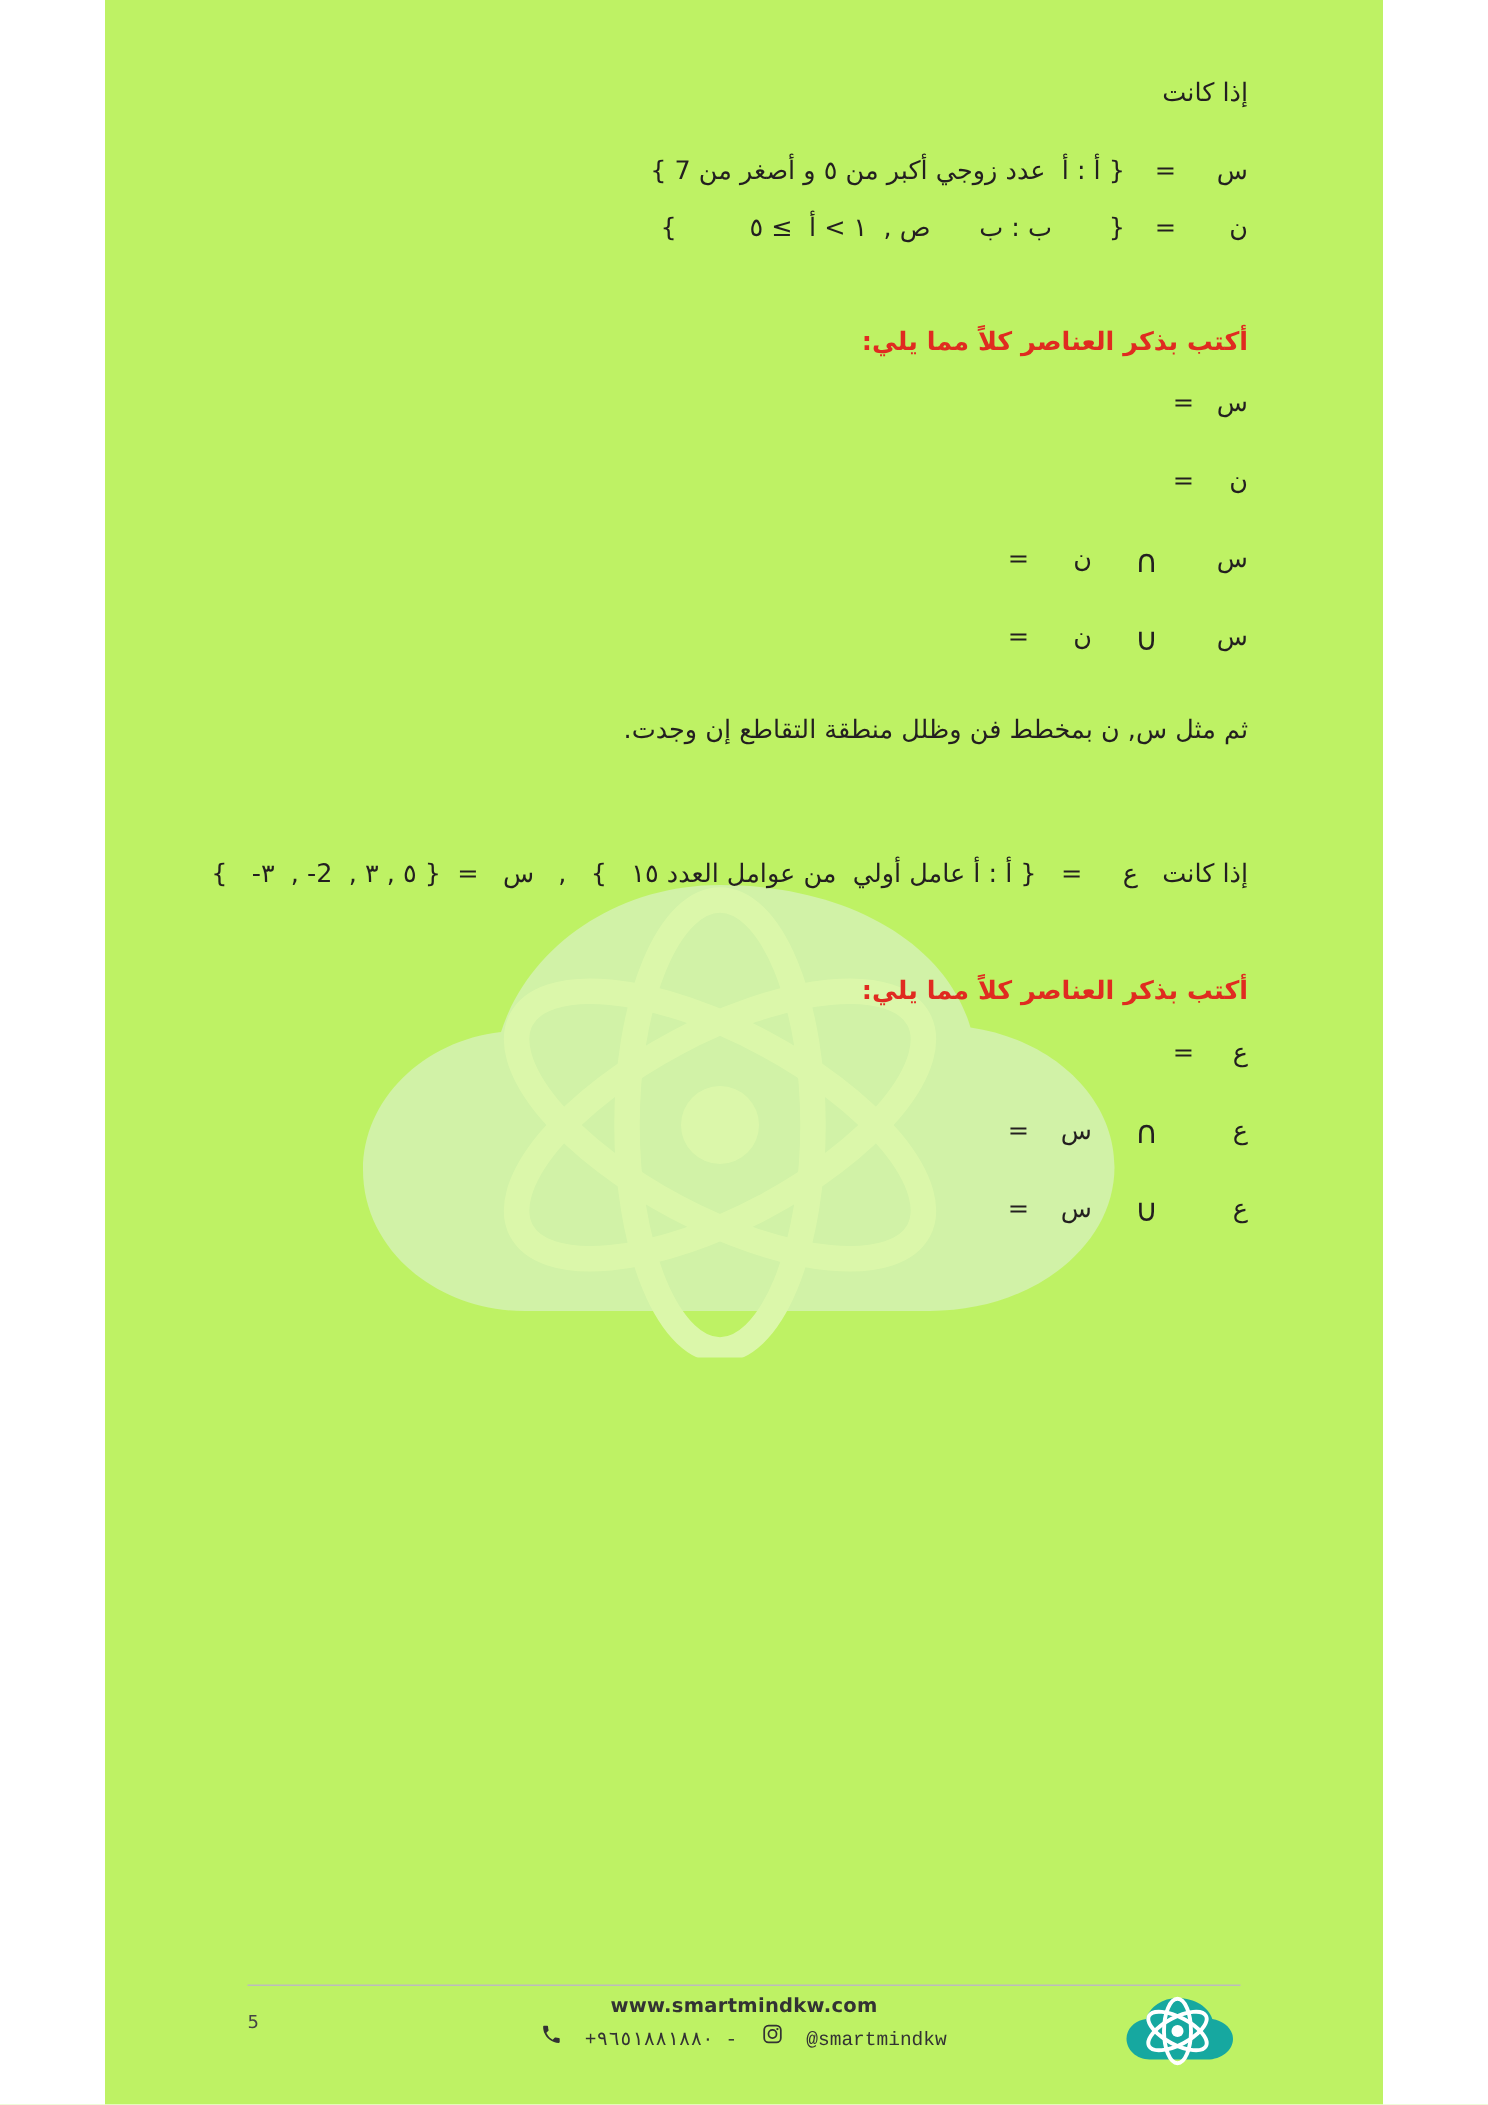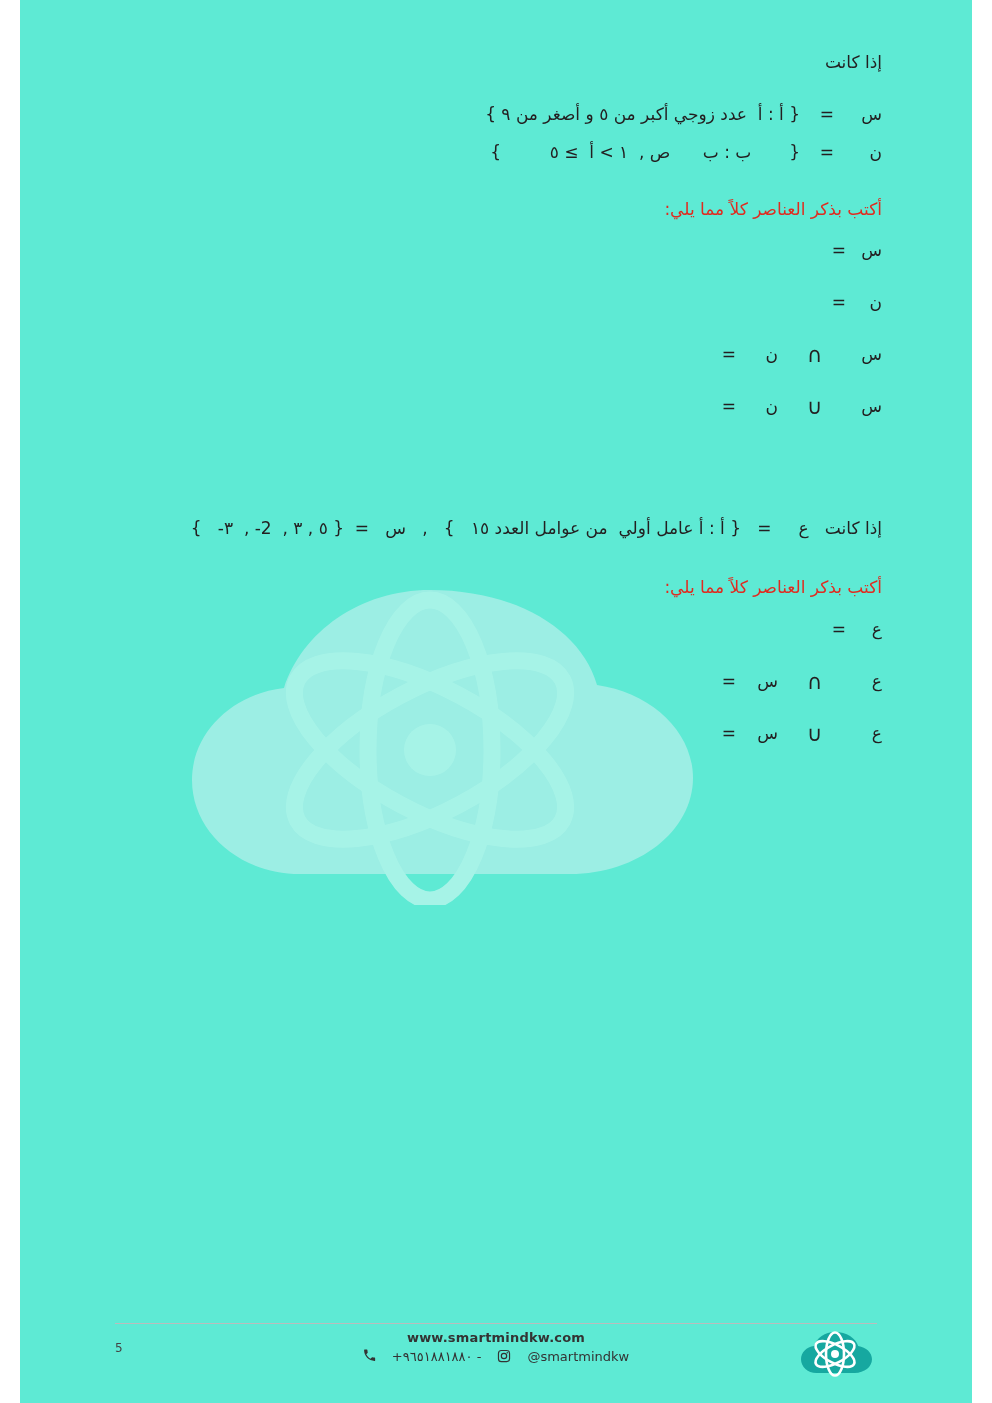--- a/index.html
+++ b/index.html
@@ -2,24 +2,24 @@
 <html lang="ar" dir="rtl"><head>
 <meta charset="utf-8">
 <style>
   html, body {
     margin: 0;
     padding: 0;
     background: #ffffff;
   }
   .page {
     position: relative;
-    width: 952px;
+    width: 852px;
     height: 1403px;
     margin: 0 auto;
-    background: #5eead4;
+    background: #bef264;
     font-family: "DejaVu Sans", "Liberation Sans", sans-serif;
     color: #231f20;
     overflow: hidden;
   }
 
   
   .watermark {
     position: absolute;
     left: 95px;
     top: 545px;
@@ -67,22 +67,22 @@
   }
   .eq-body {
     position: absolute;
     right: 82px;
     top: 0;
     white-space: pre;
   }
 
   .heading-red {
     color: #e02b20;
-    font-weight: 400;
-    margin-top: 19px;
+    font-weight: 700;
+    margin-top: 38px;
     margin-bottom: 16px;
   }
 
   .ans-row {
     position: relative;
     height: 52px;
   }
   .ans-var {
     position: absolute;
     right: 0;
@@ -149,23 +149,24 @@
     font-size: 13px;
     color: #333;
   }
   .footer-center .site {
     font-weight: 700;
     letter-spacing: .2px;
   }
   .footer-contact {
     margin-top: 4px;
     display: inline-flex;
-    align-items: flex-start;
+    align-items: flex-end;
     gap: 16px;
     justify-content: center;
+    font-family: Liberation Mono, monospace;
   }
   .ficon { display: inline-block; vertical-align: middle; }
   .logo {
     position: absolute;
     right: 92px;
     top: 1326px;
     width: 90px;
     height: 60px;
   }
 </style>
@@ -188,21 +189,21 @@
     </svg>
   </div>
 
   <div class="content">
 
     <div class="line intro">إذا كانت</div>
 
     <div class="eq-row">
       <span class="eq-label">س</span>
       <span class="eq-eq">=</span>
-      <span class="eq-body">{ أ : أ  عدد زوجي أكبر من ٥ و أصغر من ٩ }</span>
+      <span class="eq-body">{ أ : أ  عدد زوجي أكبر من ٥ و أصغر من 7 }</span>
     </div>
 
     <div class="eq-row">
       <span class="eq-label">ن</span>
       <span class="eq-eq">=</span>
       <span class="eq-body">{       ب : ب      ص ,  ١ &gt; أ  ≥ ٥         }</span>
     </div>
 
     <div class="line heading-red">أكتب بذكر العناصر كلاً مما يلي:</div>
 
@@ -220,20 +221,21 @@
       <span class="ans-var2">ن</span>
       <span class="ans-eq">=</span>
     </div>
     <div class="ans-row">
       <span class="ans-var">س</span>
       <span class="ans-op">∪</span>
       <span class="ans-var2">ن</span>
       <span class="ans-eq">=</span>
     </div>
 
+    <div class="line closing">ثم مثل س, ن بمخطط فن وظلل منطقة التقاطع إن وجدت.</div>
 
     <div class="gap-big"></div>
 
     <div class="sec2-row">إذا كانت   ع     =   { أ : أ عامل أولي  من عوامل العدد ١٥   }   ,   س   =  { ٥ , ٣ ,  2- ,  ٣-   }</div>
 
     <div class="line heading-red">أكتب بذكر العناصر كلاً مما يلي:</div>
 
     <div class="ans-row">
       <span class="ans-var">ع</span>
       <span class="ans-eq-near">=</span>

